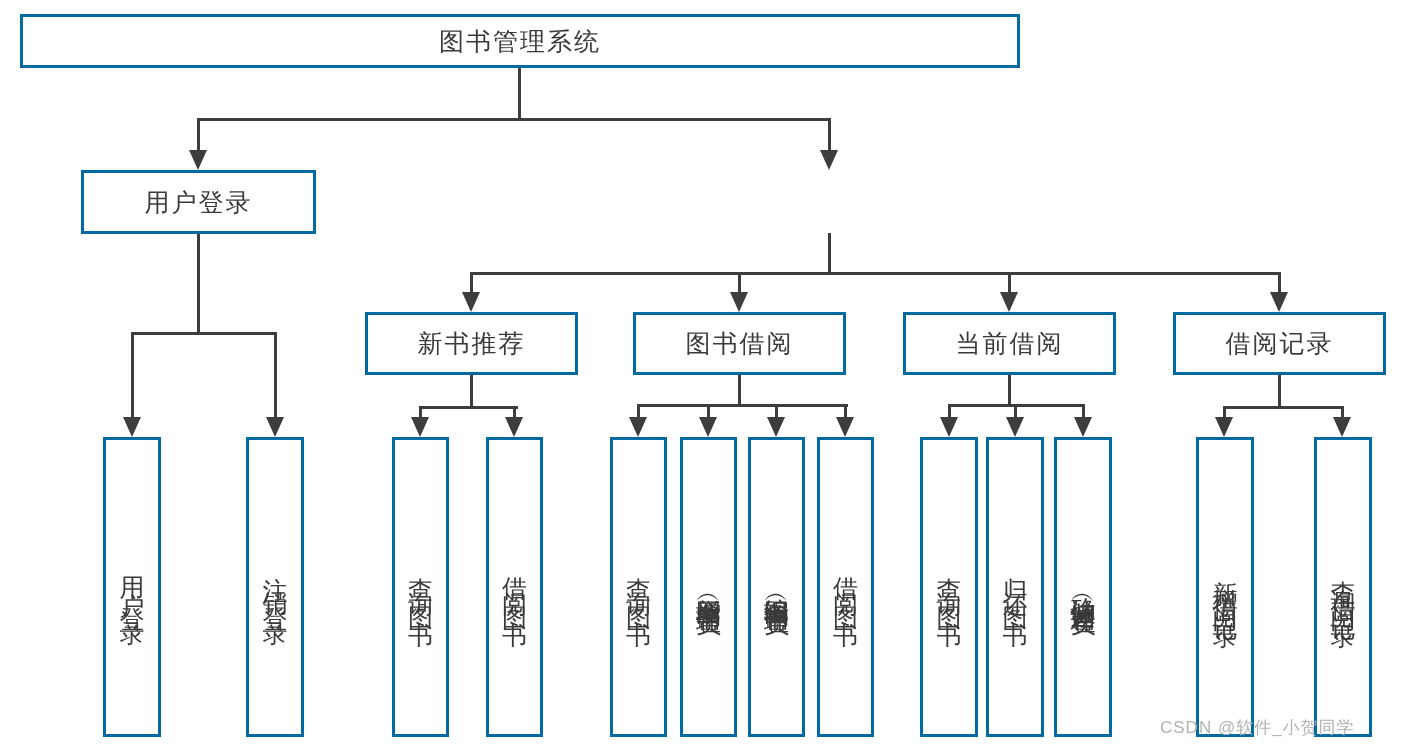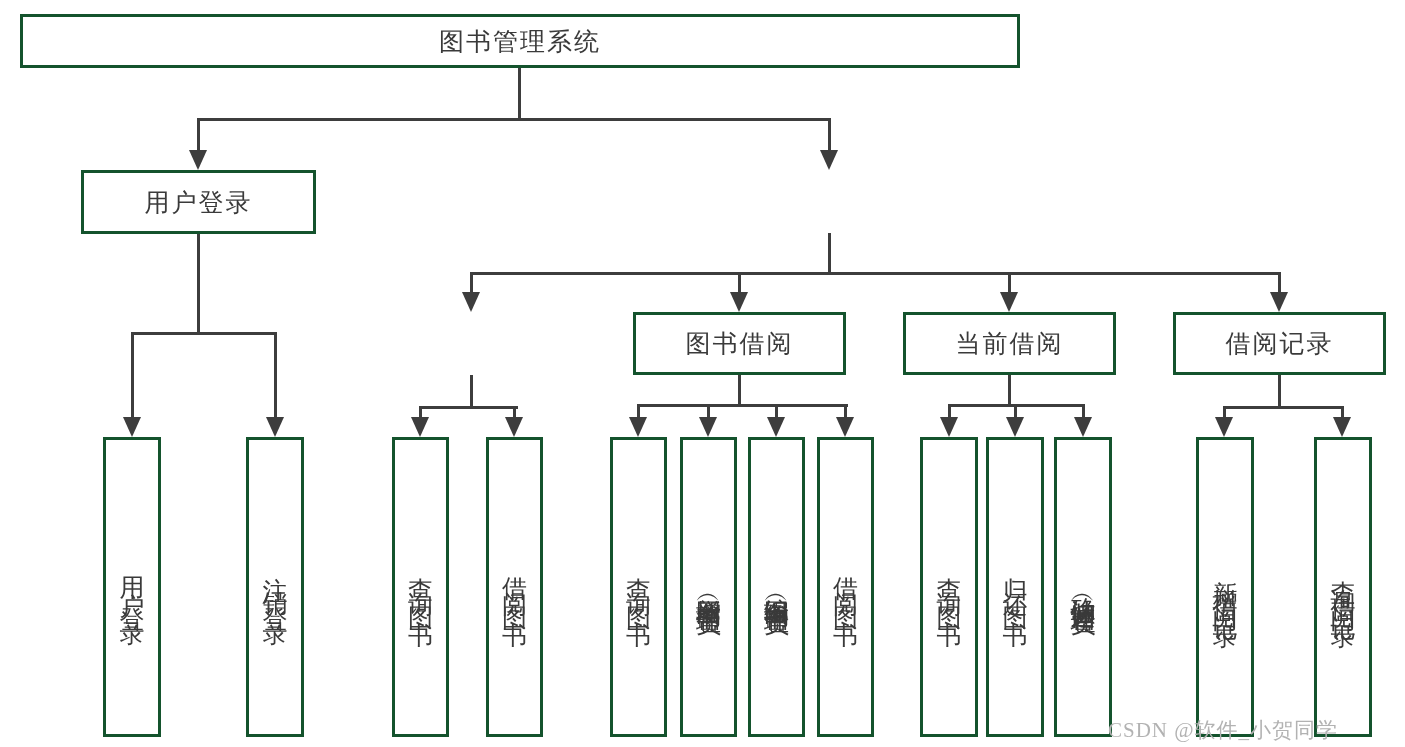--- a/index.html
+++ b/index.html
@@ -1,42 +1,42 @@
 <!DOCTYPE html>
 <html><head>
 <meta charset="utf-8">
 <style>
   html,body{margin:0;padding:0;background:#ffffff;}
   .canvas{
     position:relative;width:1405px;height:747px;background:#ffffff;overflow:hidden;
     font-family:"Liberation Sans","DejaVu Sans",sans-serif;color:#3a3a3a;
   }
   .box{
-    position:absolute;box-sizing:border-box;border:3px solid #14532d;background:#ffffff;
+    position:absolute;box-sizing:border-box;border:3px solid #0369a1;background:#ffffff;
     display:flex;align-items:center;justify-content:center;
   }
   .hlabel{font-size:25px;letter-spacing:2px;white-space:nowrap;}
   .vlabel{
     writing-mode:vertical-rl;text-orientation:mixed;
     font-size:25px;line-height:1;white-space:nowrap;
   }
   .sp4{letter-spacing:15px;}
   .sp6{letter-spacing:9px;}
   .sp9{letter-spacing:2px;}
   .lv,.lh{position:absolute;background:#3d3d3d;}
   .lv{width:3px;}
   .lh{height:3px;}
   .arrow{
     position:absolute;width:0;height:0;
     border-left:9px solid transparent;border-right:9px solid transparent;
     border-top:20px solid #3d3d3d;
   }
   .watermark{
-    position:absolute;left:1108px;top:716px;font-size:21px;letter-spacing:1px;
-    color:#b2b2b2;white-space:nowrap;z-index:5;font-family:Liberation Serif, serif;
+    position:absolute;left:1160px;top:716px;font-size:17px;letter-spacing:1px;
+    color:#b2b2b2;white-space:nowrap;z-index:5;
   }
 </style>
 </head>
 <body>
 
 <div class="canvas">
 
   <div class="box" style="left:20px;top:14px;width:1000px;height:54px;">
     <span class="hlabel">图书管理系统</span>
   </div>
@@ -63,20 +63,23 @@
   <div class="lh" style="left:470px;top:272px;width:811px;"></div>
   <div class="lv" style="left:470px;top:272px;height:20px;"></div>
   <div class="arrow" style="left:462px;top:292px;"></div>
   <div class="lv" style="left:738px;top:272px;height:20px;"></div>
   <div class="arrow" style="left:730px;top:292px;"></div>
   <div class="lv" style="left:1008px;top:272px;height:20px;"></div>
   <div class="arrow" style="left:1000px;top:292px;"></div>
   <div class="lv" style="left:1278px;top:272px;height:20px;"></div>
   <div class="arrow" style="left:1270px;top:292px;"></div>
 
+  <div class="box" style="left:365px;top:312px;width:213px;height:63px;">
+    <span class="hlabel">新书推荐</span>
+  </div>
   <div class="box" style="left:633px;top:312px;width:213px;height:63px;">
     <span class="hlabel">图书借阅</span>
   </div>
   <div class="box" style="left:903px;top:312px;width:213px;height:63px;">
     <span class="hlabel">当前借阅</span>
   </div>
   <div class="box" style="left:1173px;top:312px;width:213px;height:63px;">
     <span class="hlabel">借阅记录</span>
   </div>
 

